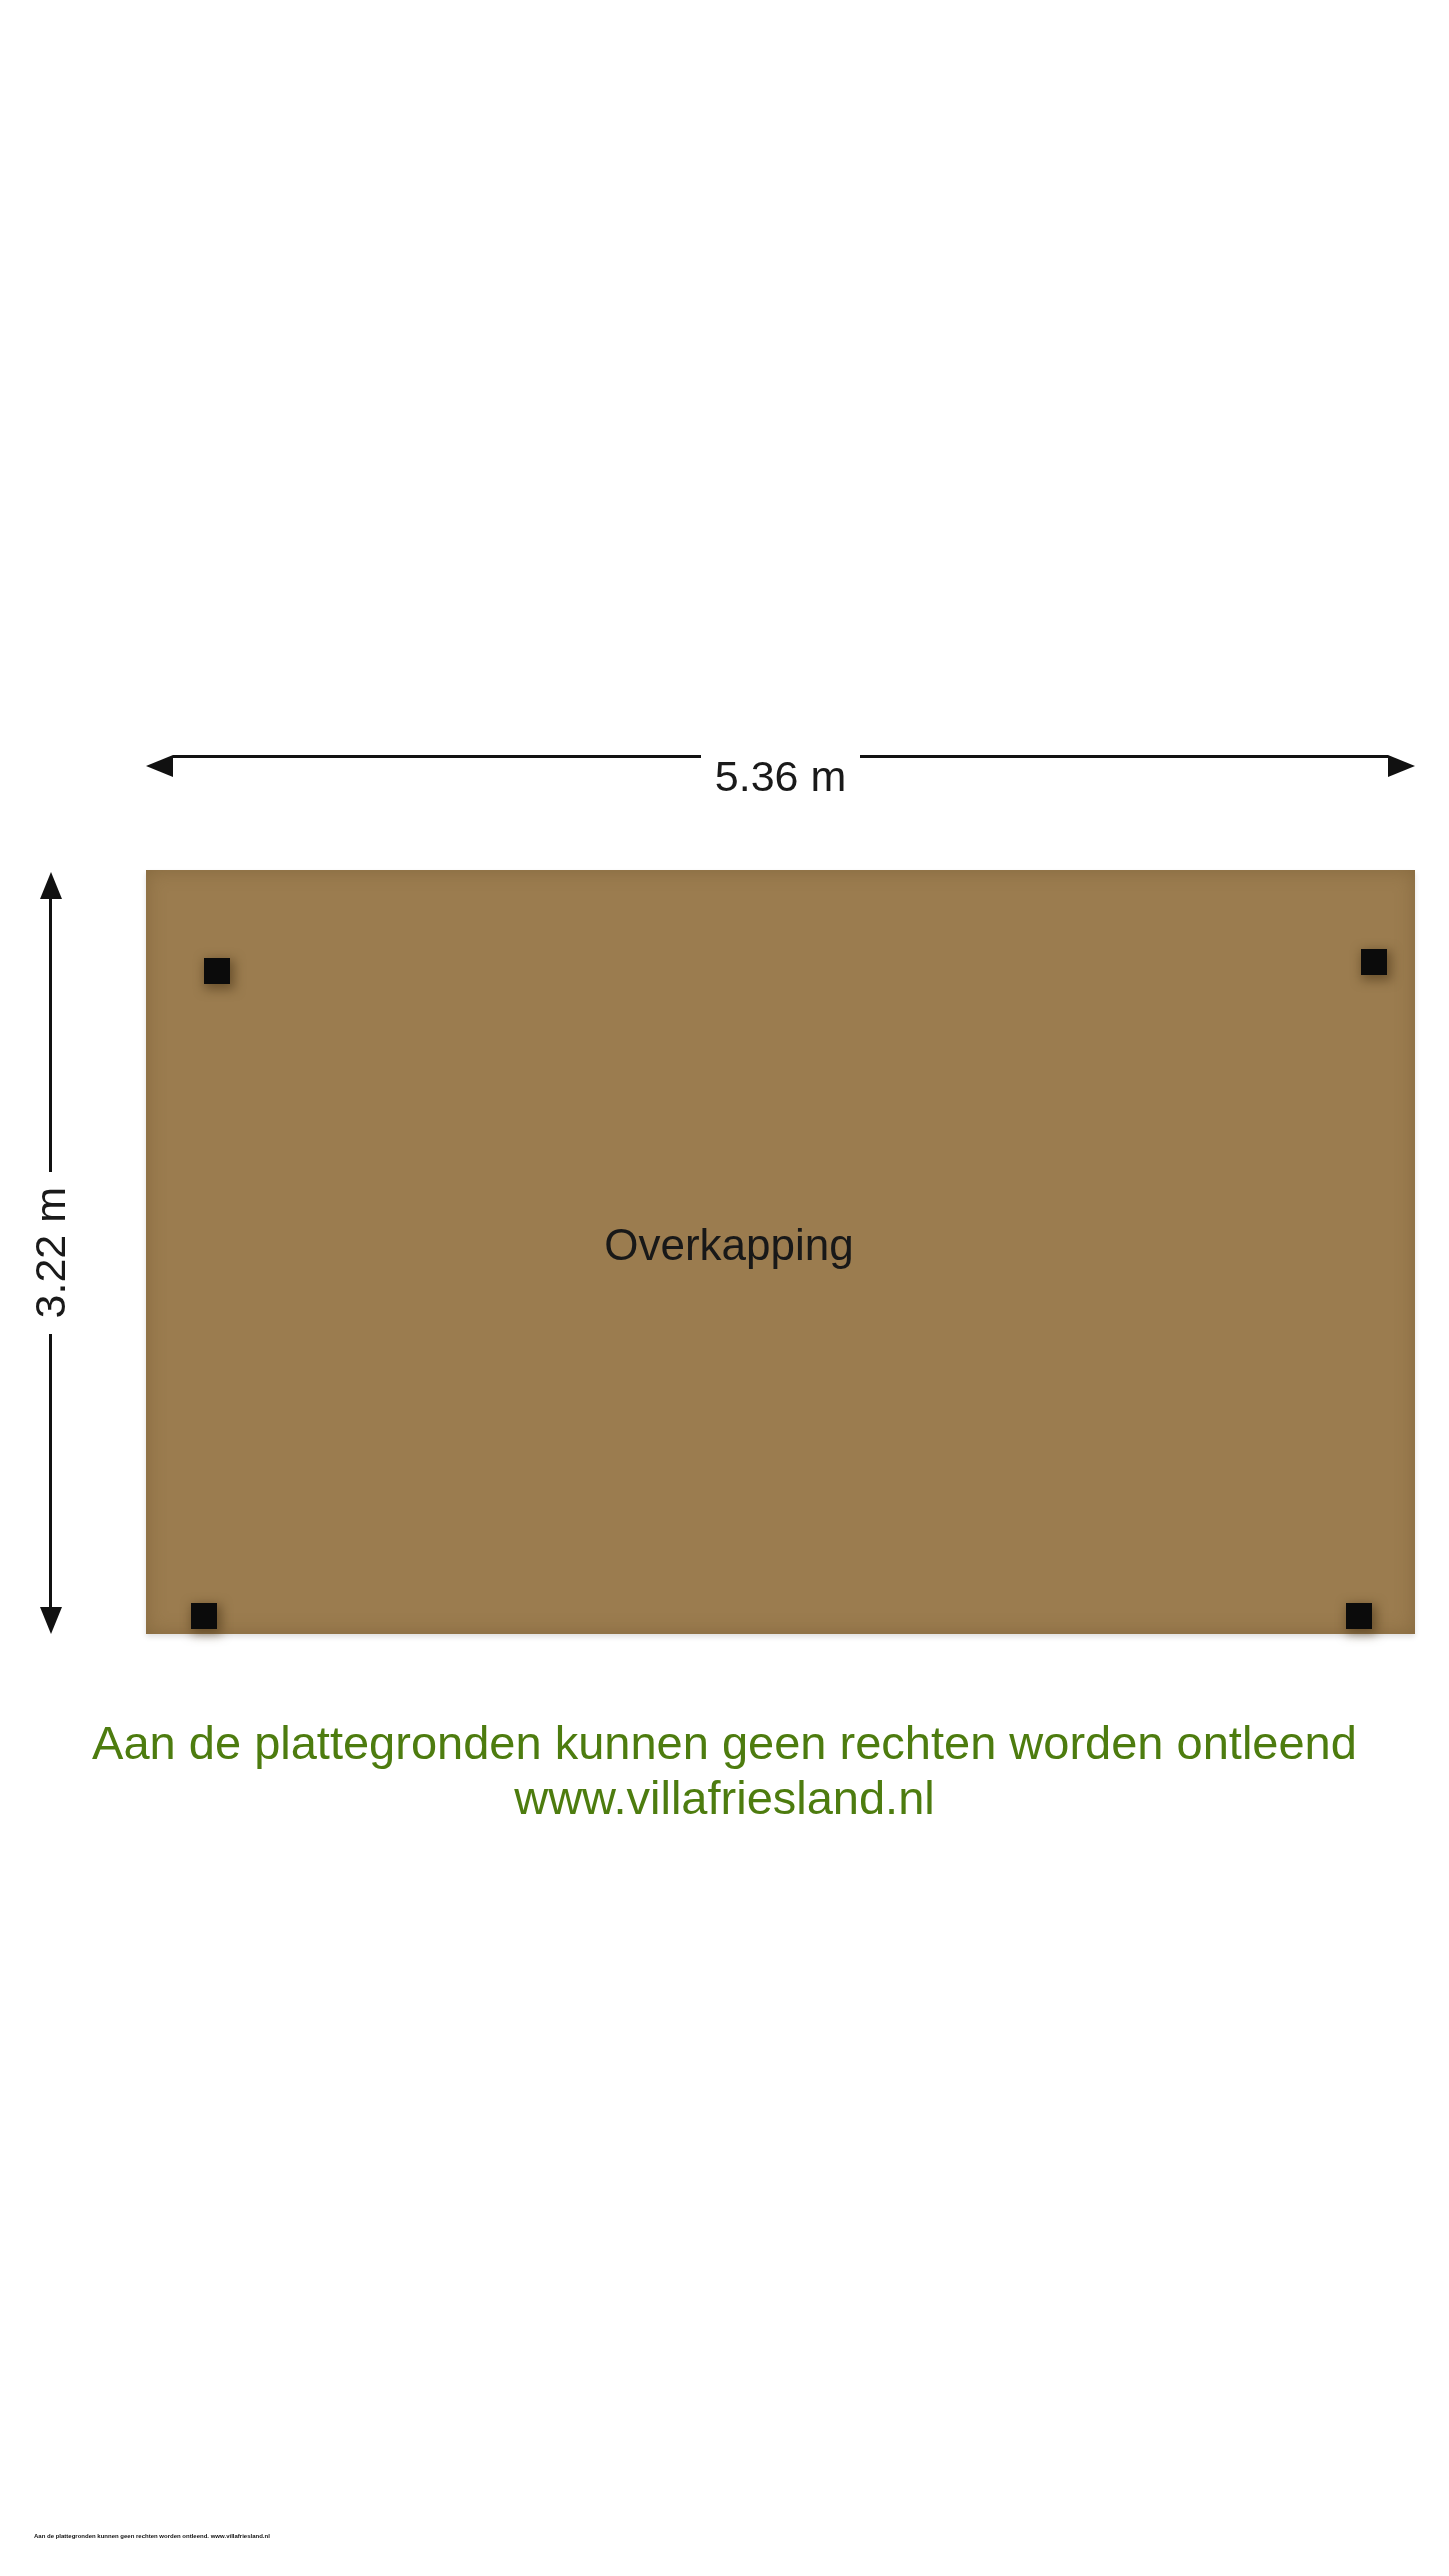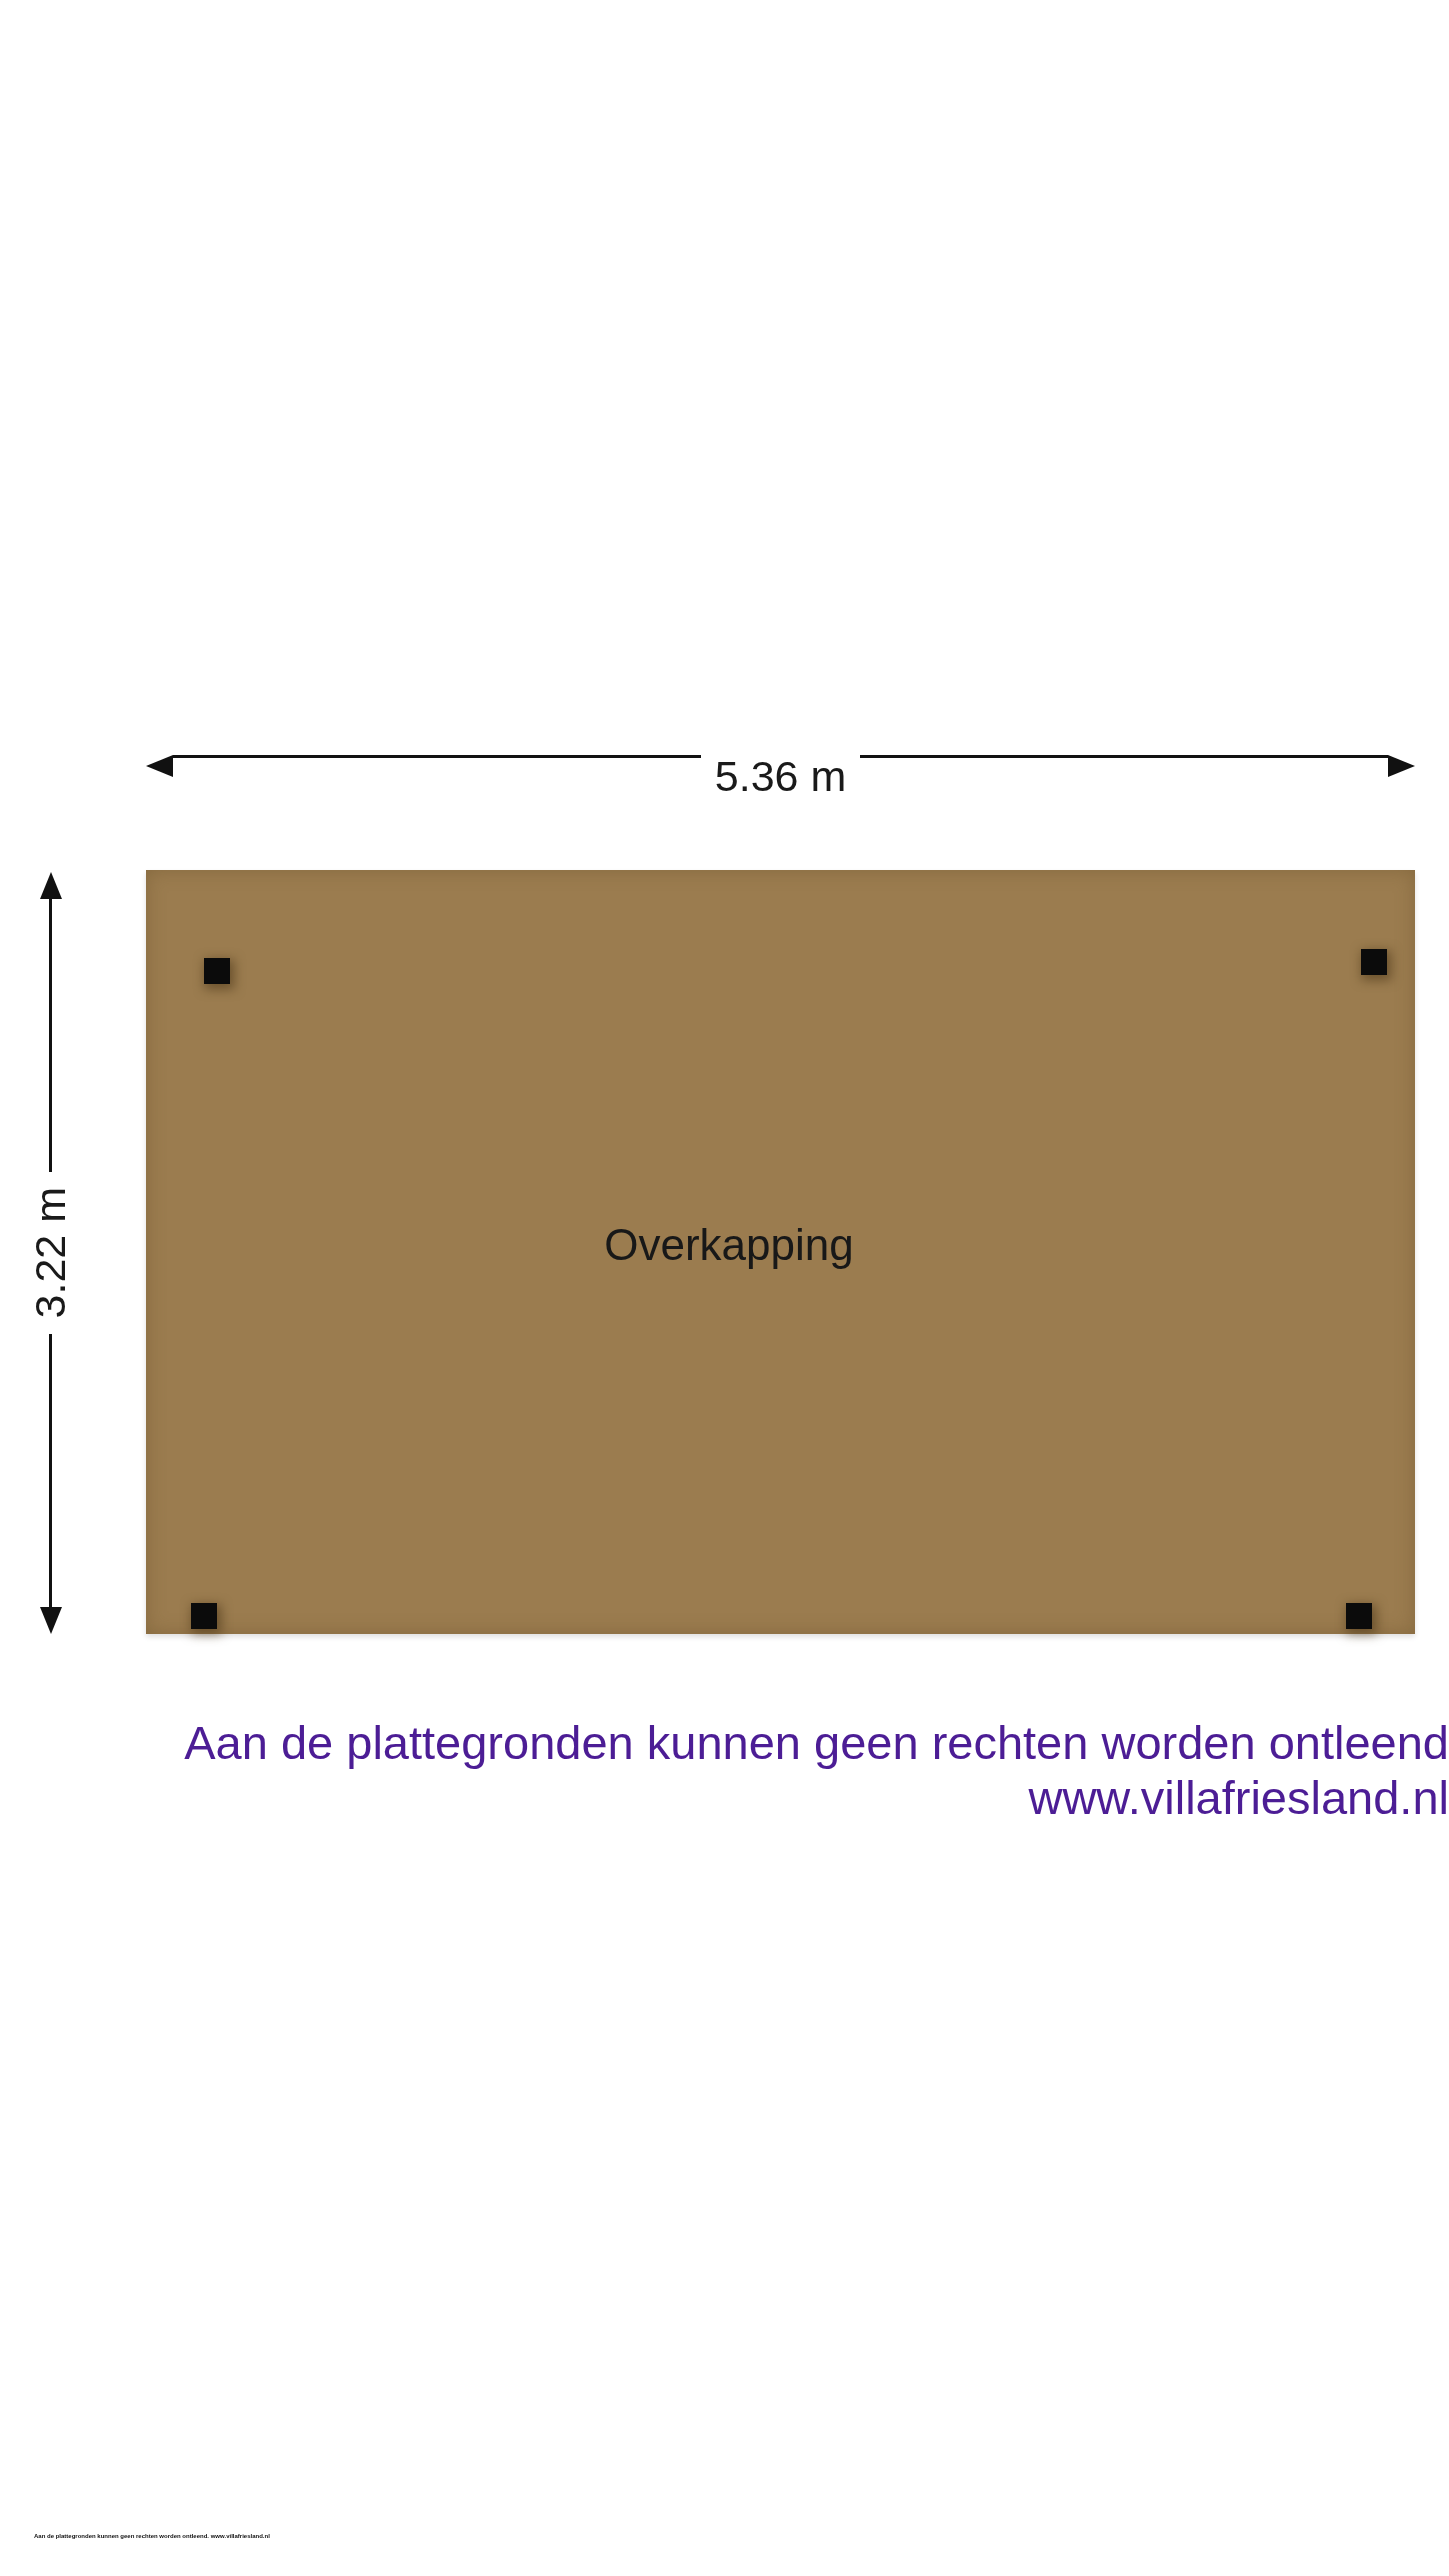--- a/index.html
+++ b/index.html
@@ -118,24 +118,24 @@
   .post.tr { left: 1361px; top: 949px; }
   .post.bl { left: 191px; top: 1603px; }
   .post.br { left: 1346px; top: 1603px; }
 
   
   .caption {
     position: absolute;
     left: 0;
     top: 1716px;
     width: 1449px;
-    text-align: right;
+    text-align: center;
     font-size: 47px;
     line-height: 1.16;
-    color: #4c1d95;
+    color: #4d7c0f;
   }
 
   
   .fine-print {
     position: absolute;
     left: 34px;
     top: 2533px;
     font-size: 6px;
     font-weight: bold;
     color: #111111;

